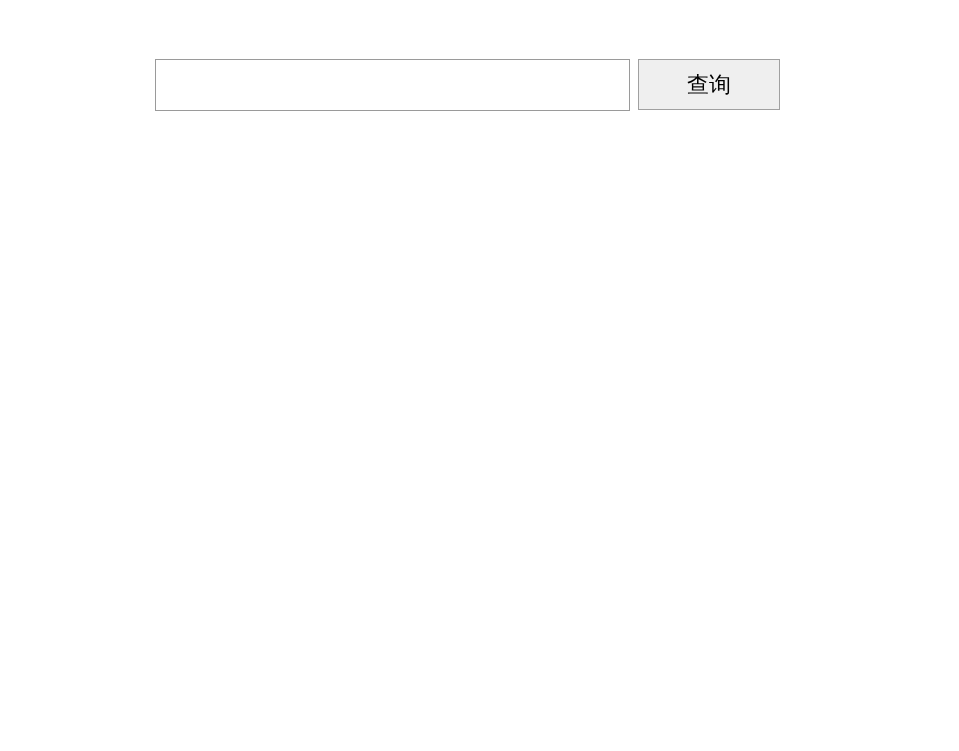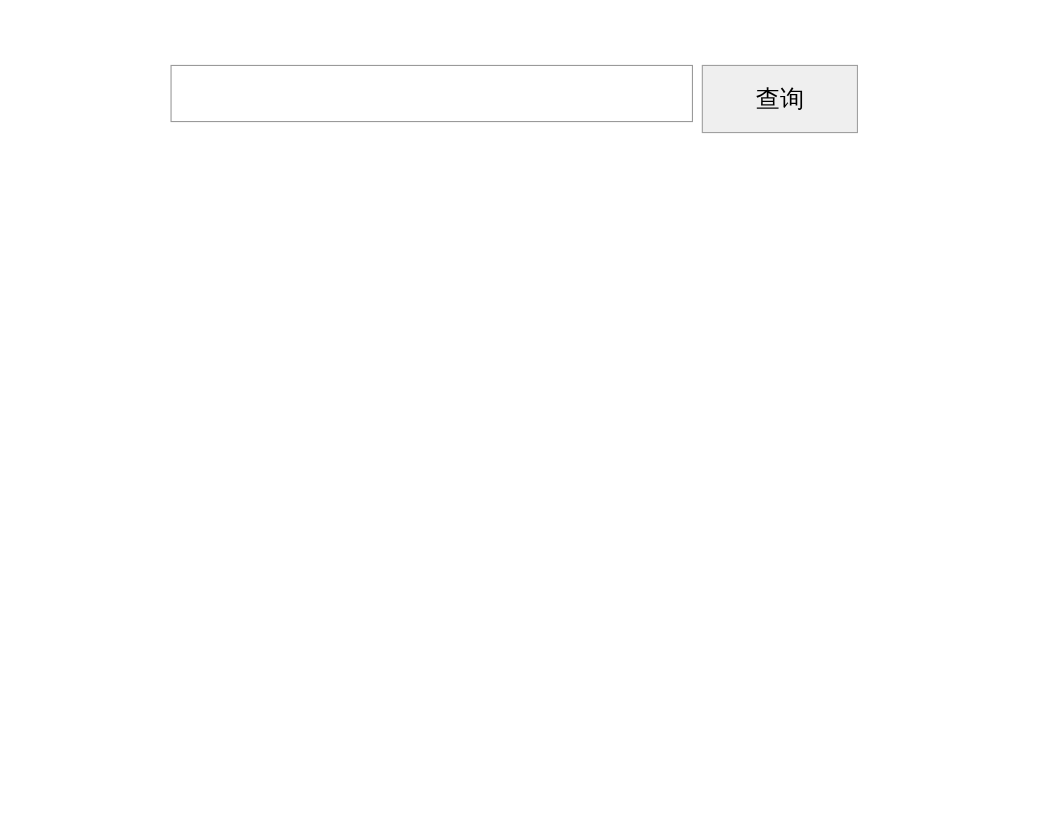--- a/index.html
+++ b/index.html
@@ -23,21 +23,21 @@
       width: 475px;
       height: 52px;
       border: 1px solid #9a9a9a;
       background: #ffffff;
       font-size: 18px;
       padding: 0 10px;
       outline: none;
     }
     .search-button {
       width: 142px;
-      height: 62px;
+      height: 51px;
       border: 1px solid #a0a0a0;
       background: #efefef;
       font-size: 22px;
       font-family: Arial, "Microsoft YaHei", sans-serif;
       color: #000000;
       cursor: pointer;
     }
   </style>
 </head>
 <body>

